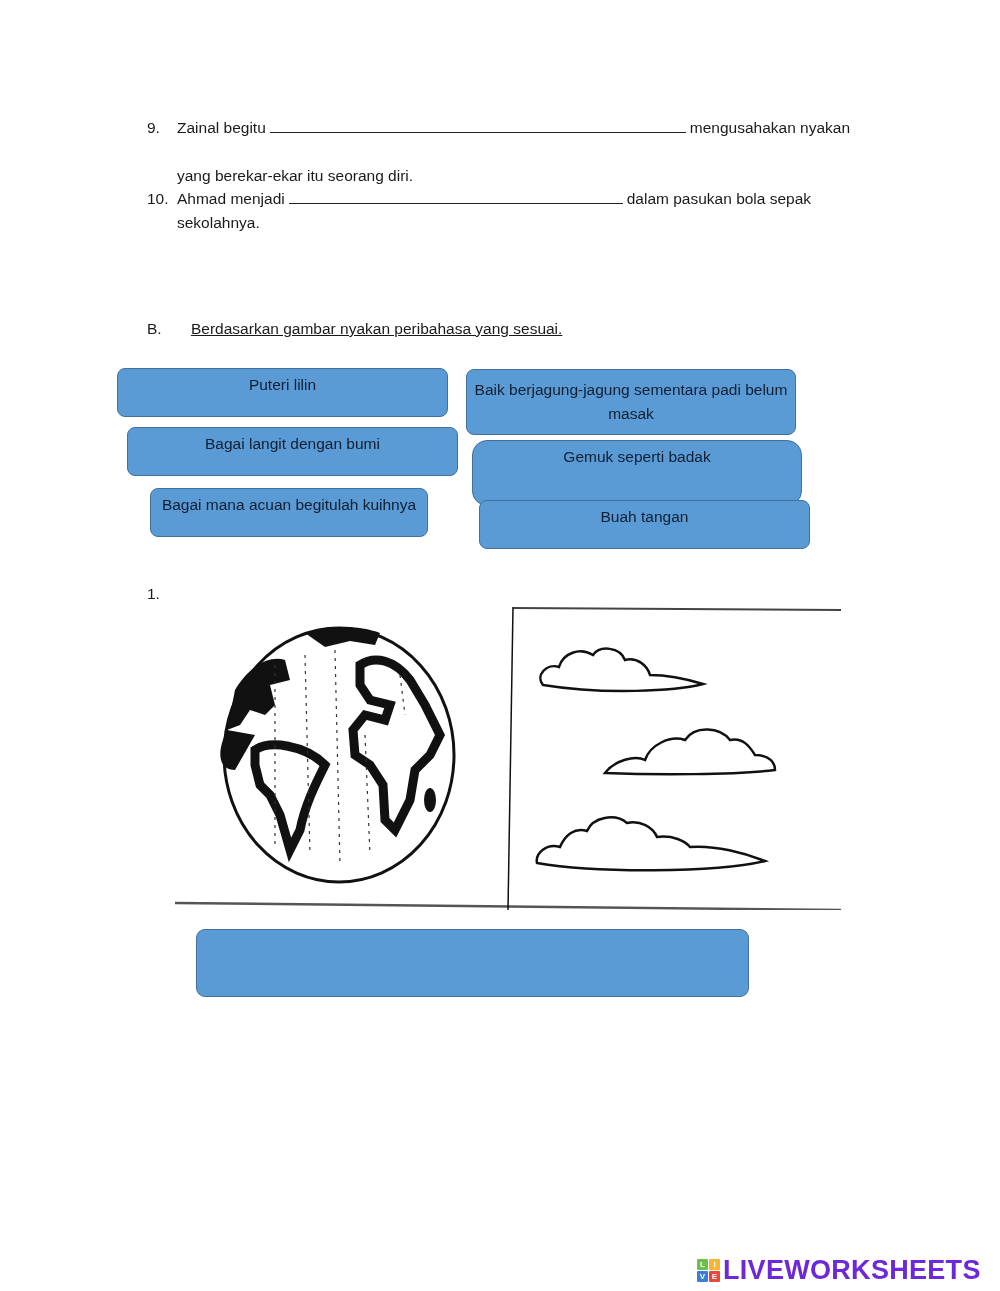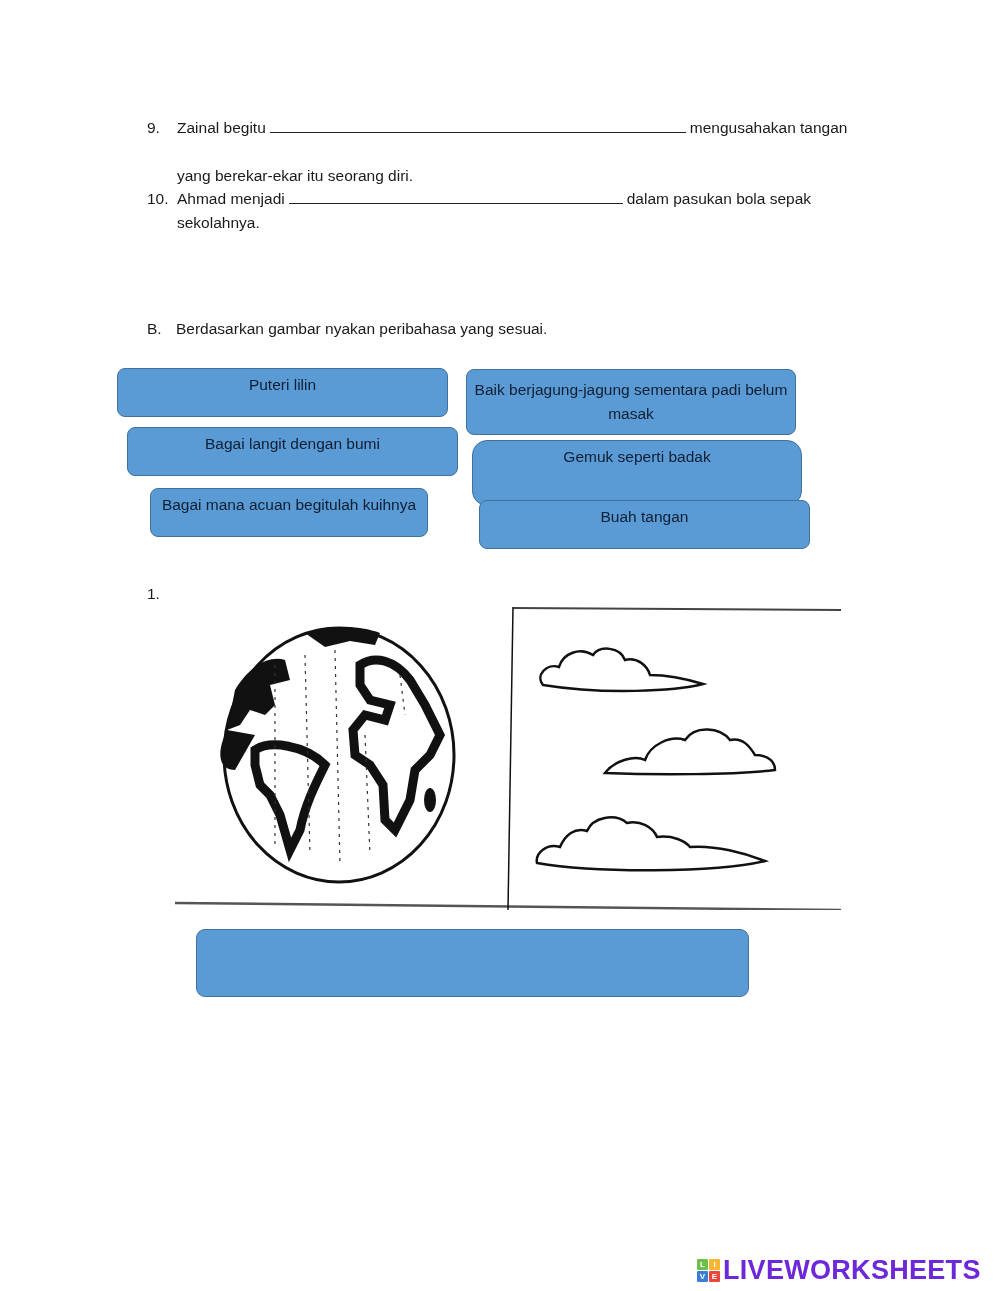--- a/index.html
+++ b/index.html
@@ -3,37 +3,37 @@
 <meta charset="utf-8">
 <style>
   html,body{margin:0;padding:0;background:#ffffff;}
   body{width:1000px;height:1291px;position:relative;overflow:hidden;font-family:"Liberation Sans",sans-serif;color:#1a1a1a;}
   .q{position:absolute;font-size:15.5px;line-height:24px;}
   .q .num{position:absolute;left:0;top:0;}
   .q .body{position:absolute;left:30px;top:0;white-space:nowrap;}
   .blank{display:inline-block;border-bottom:1px solid #222;height:16px;vertical-align:baseline;margin:0 4px;}
   .sec{position:absolute;left:147px;top:320px;font-size:15.5px;}
   .sec .lbl{position:absolute;left:0;}
-  .sec .txt{position:absolute;left:29px;white-space:nowrap;}
+  .sec .txt{position:absolute;left:44px;white-space:nowrap;text-decoration:underline;}
   .card{position:absolute;background:#5b9bd5;border:1.5px solid #41719c;border-radius:8px;box-sizing:border-box;
         color:#0f1f33;font-size:15.5px;text-align:center;line-height:24px;padding-top:4px;cursor:grab;}
   .answer{position:absolute;left:196px;top:929px;width:553px;height:68px;background:#5b9bd5;border:1.5px solid #41719c;border-radius:9px;box-sizing:border-box;}
   .pic{position:absolute;left:175px;top:605px;width:666px;height:305px;}
   .logo{position:absolute;left:697px;top:1255px;display:flex;align-items:center;}
   .logo .grid{display:grid;grid-template-columns:11px 11px;grid-template-rows:11px 11px;gap:1px;margin-right:3px;}
   .logo .grid span{font-size:8px;font-weight:bold;color:#fff;text-align:center;line-height:11px;border-radius:1px;}
   .logo .word{font-size:27px;font-weight:bold;color:#6d28d9;letter-spacing:0.3px;}
 </style>
 </head>
 <body>
 
 <div class="q" style="left:147px;top:116px;width:720px;height:50px;">
   <span class="num">9.</span>
   <div class="body">
-    <span>Zainal begitu</span><span class="blank" style="width:416px;"></span><span>mengusahakan tangan</span>
+    <span>Zainal begitu</span><span class="blank" style="width:416px;"></span><span>mengusahakan nyakan</span>
   </div>
   <div class="body" style="top:24px;margin-top:24px;">yang berekar-ekar itu seorang diri.</div>
 </div>
 
 <div class="q" style="left:147px;top:187px;width:720px;height:50px;">
   <span class="num">10.</span>
   <div class="body">
     <span>Ahmad menjadi</span><span class="blank" style="width:334px;"></span><span>dalam pasukan bola sepak</span>
   </div>
   <div class="body" style="top:24px;">sekolahnya.</div>

